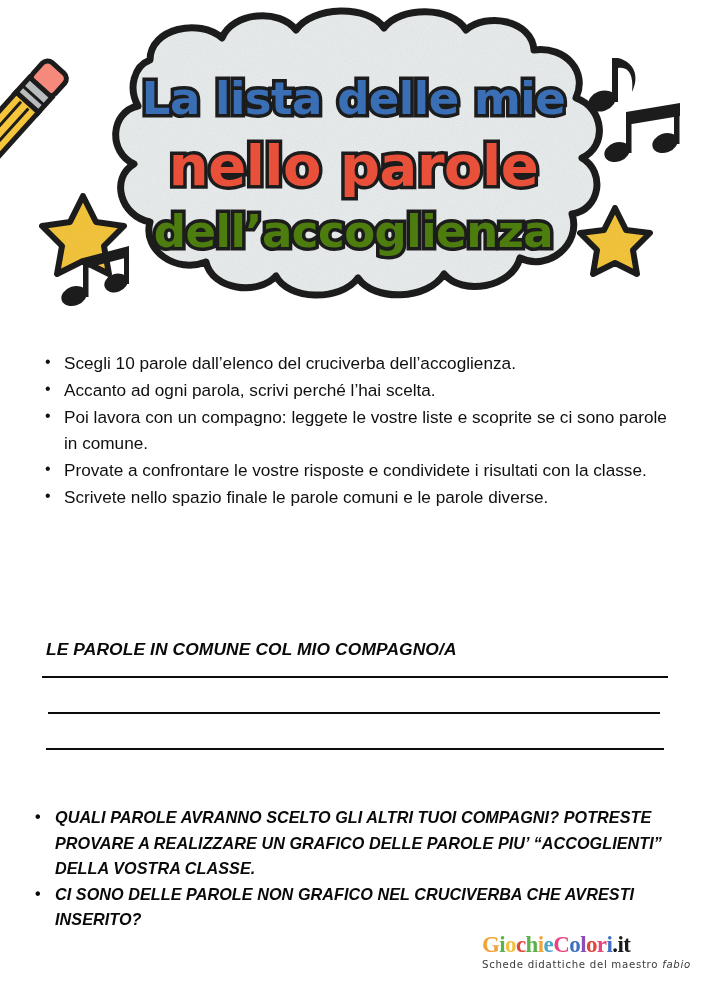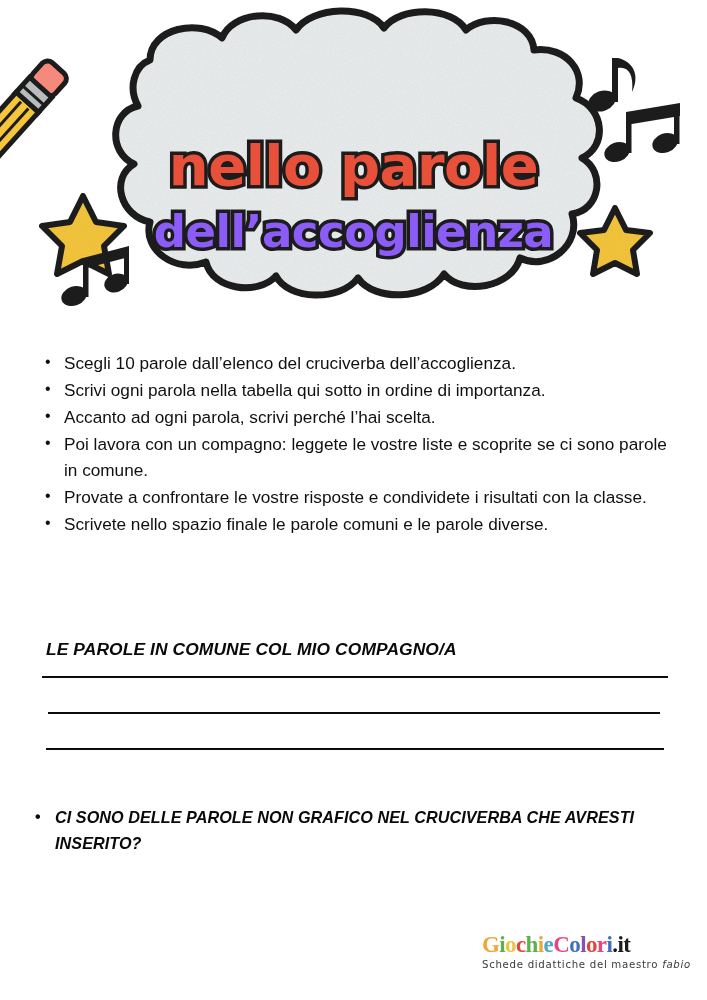--- a/index.html
+++ b/index.html
@@ -261,50 +261,53 @@
     <g fill="#1c1c1c">
       <ellipse cx="74" cy="296" rx="13" ry="9.5" transform="rotate(-20 74 296)"></ellipse>
       <rect x="83" y="258" width="5.5" height="39"></rect>
       <ellipse cx="116" cy="283" rx="12" ry="9" transform="rotate(-20 116 283)"></ellipse>
       <rect x="124" y="248" width="5" height="36"></rect>
       <path d="M 83 258 L 129 246 L 129 257 L 83 269 Z"></path>
     </g>
   </svg>
 
   <div class="title-layer">
+    <div class="title-line tl1">
+      <span class="tl" style="color:#3a6fb5">La lista delle mie</span>
+    </div>
     <div class="title-line tl2">
       <span class="tl" style="color:#e8503a">nello parole</span>
     </div>
     <div class="title-line tl3">
-      <span class="tl" style="color:#8b5cf6">dell’accoglienza</span>
+      <span class="tl" style="color:#4d7c0f">dell’accoglienza</span>
     </div>
   </div>
 </div>
 
 <div class="instructions">
   <ul>
     <li>Scegli 10 parole dall’elenco del cruciverba dell’accoglienza.</li>
-    <li>Scrivi ogni parola nella tabella qui sotto in ordine di importanza.</li>
     <li>Accanto ad ogni parola, scrivi perché l’hai scelta.</li>
     <li>Poi lavora con un compagno: leggete le vostre  liste e scoprite se ci sono parole in comune.</li>
     <li>Provate  a confrontare le vostre risposte e condividete i risultati con la classe.</li>
     <li>Scrivete nello spazio finale le parole comuni e le parole diverse.</li>
   </ul>
 </div>
 
 <div class="section-heading">LE PAROLE IN COMUNE COL MIO COMPAGNO/A</div>
 
 <div class="writing-lines">
   <div class="wline l1"></div>
   <div class="wline l2"></div>
   <div class="wline l3"></div>
 </div>
 
 <div class="questions">
   <ul>
+    <li>QUALI PAROLE AVRANNO SCELTO GLI ALTRI TUOI COMPAGNI? POTRESTE PROVARE A REALIZZARE UN GRAFICO DELLE PAROLE PIU’  “ACCOGLIENTI” DELLA VOSTRA CLASSE.</li>
     <li>CI SONO DELLE PAROLE NON GRAFICO NEL CRUCIVERBA CHE AVRESTI INSERITO?</li>
   </ul>
 </div>
 
 <div class="logo">
   <div class="logo-word" id="logo-word"><i style="color: rgb(240, 164, 60);">G</i><i style="color: rgb(91, 178, 74);">i</i><i style="color: rgb(242, 194, 62);">o</i><i style="color: rgb(224, 69, 60);">c</i><i style="color: rgb(91, 178, 74);">h</i><i style="color: rgb(240, 164, 60);">i</i><i style="color: rgb(74, 168, 201);">e</i><i style="color: rgb(232, 68, 126);">C</i><i style="color: rgb(63, 111, 192);">o</i><i style="color: rgb(138, 79, 181);">l</i><i style="color: rgb(224, 69, 60);">o</i><i style="color: rgb(232, 68, 126);">r</i><i style="color: rgb(63, 111, 192);">i</i><i style="color: rgb(26, 26, 26);">.</i><i style="color: rgb(26, 26, 26);">i</i><i style="color: rgb(26, 26, 26);">t</i></div>
   <div class="logo-tag">
     <span>Schede didattiche del maestro </span><em>fabio</em>
   </div>
 </div>

